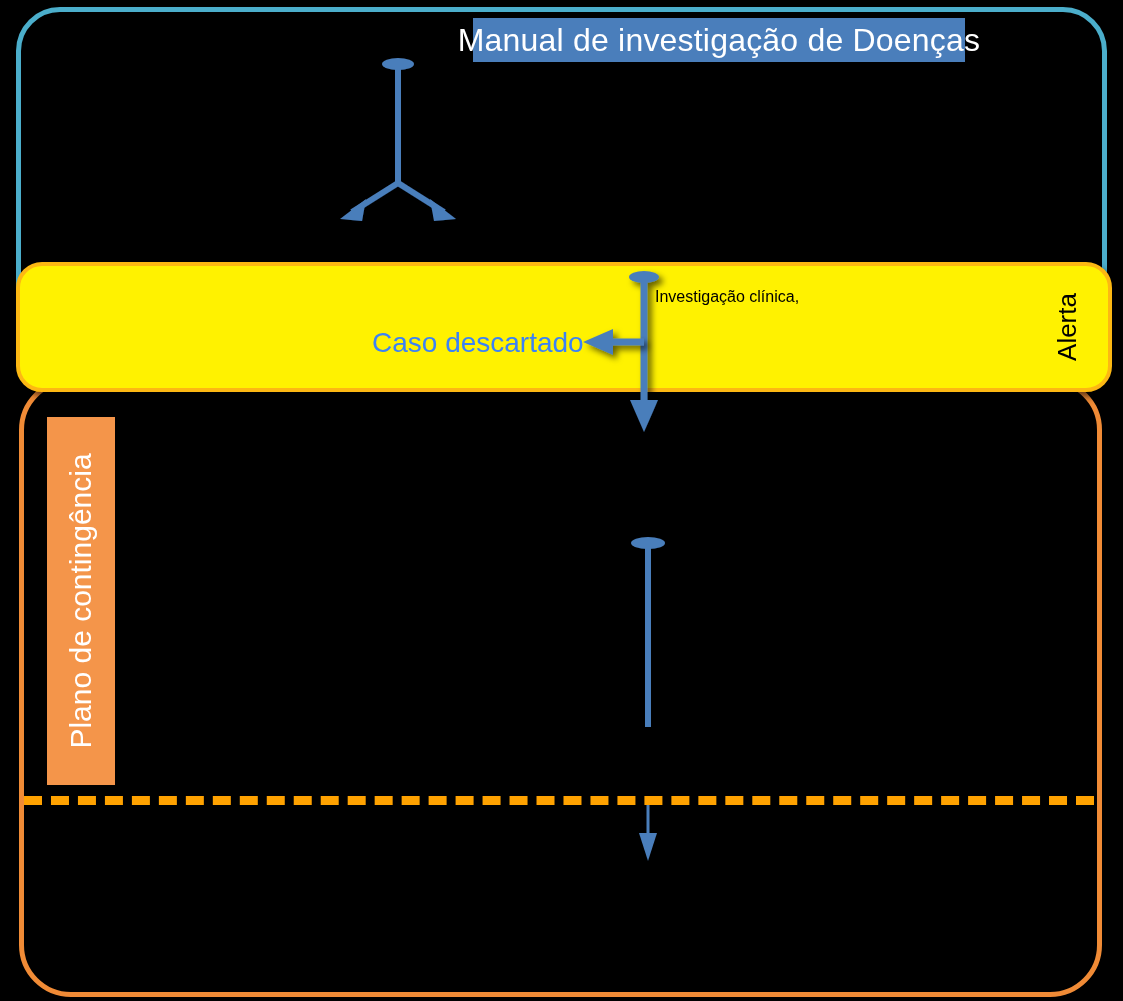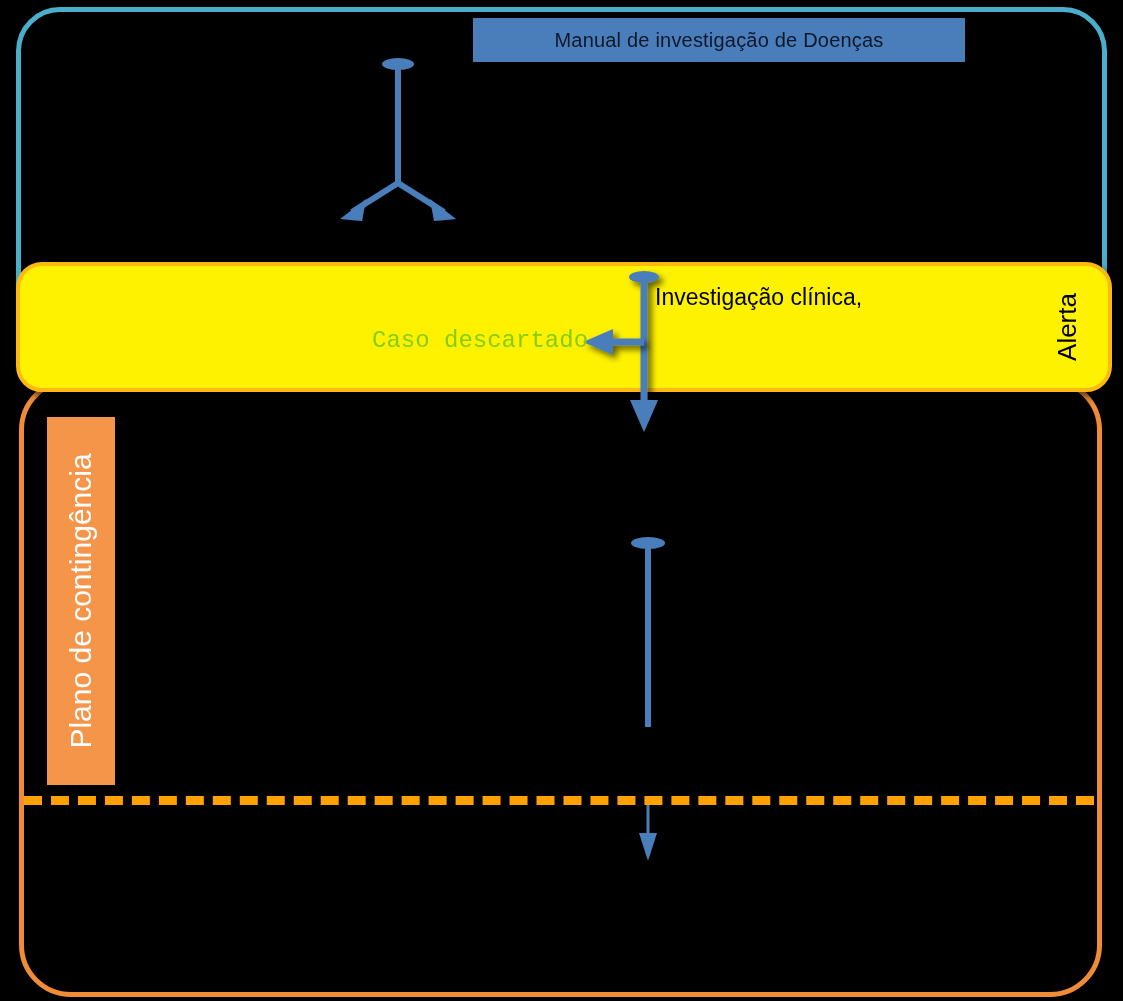--- a/index.html
+++ b/index.html
@@ -45,22 +45,22 @@
   #title-banner {
     position: absolute;
     left: 473px;
     top: 18px;
     width: 492px;
     height: 44px;
     background: #4A7EBB;
     display: flex;
     align-items: center;
     justify-content: center;
-    color: #0f172a;
-    font-size: 20px;
+    color: #ffffff;
+    font-size: 32px;
     letter-spacing: .2px;
     white-space: nowrap;
   }
 
   
   #alert-band {
     position: absolute;
     left: 16px;
     top: 262px;
     width: 1096px;
@@ -82,31 +82,30 @@
     white-space: nowrap;
   }
 
   
   #investigation-text {
     position: absolute;
     left: 655px;
     top: 283px;
     width: 330px;
     color: #000000;
-    font-size: 23px;
+    font-size: 16px;
     line-height: 28px;
   }
   #discarded-case-text {
     position: absolute;
     left: 372px;
     top: 327px;
-    color: #84cc16;
-    font-size: 24px;
-    white-space: nowrap;
-    font-family: Liberation Mono, monospace;
+    color: #3b82f6;
+    font-size: 28px;
+    white-space: nowrap;
   }
 
   
   #contingency-vertical-label {
     position: absolute;
     left: 47px;
     top: 417px;
     width: 68px;
     height: 368px;
     background: #F4954A;

